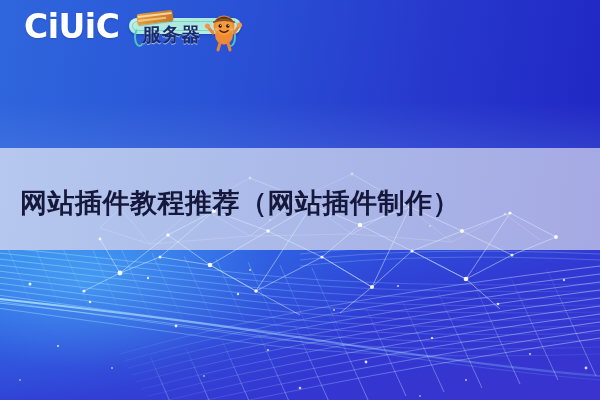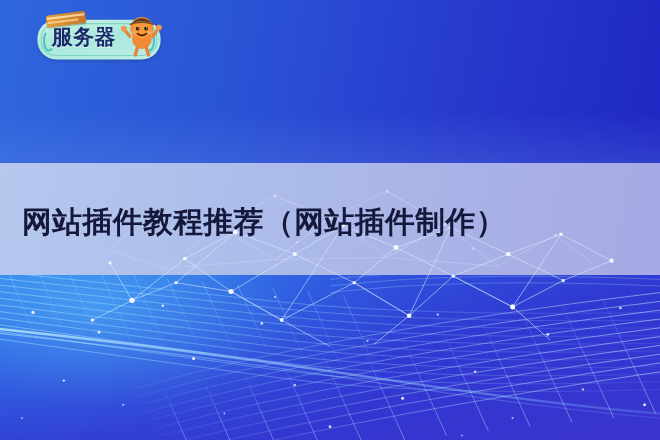--- a/index.html
+++ b/index.html
@@ -42,21 +42,21 @@
     margin-top:5px;
     font-size:11.5px;line-height:12px;color:#f2f5ff;font-weight:400;
     letter-spacing:0.1px;
     font-family:"DejaVu Sans","Liberation Sans",sans-serif;
   }
 
   
   .badge{
     position:relative;
     margin-left:10px;margin-top:8px;
-    width:112px;height:36px;border-radius:17px;
+    width:112px;height:16px;border-radius:17px;
     background:linear-gradient(170deg,#cdf3e4 0%,#a9e9dd 45%,#bdeee2 100%);
     box-shadow:0 1px 3px rgba(0,0,0,0.22);
     display:flex;align-items:center;
     overflow:visible;
   }
   .badge-inner-line{
     position:absolute;left:3px;top:3px;right:3px;bottom:3px;
     border-radius:14px;border:1px solid rgba(90,190,175,0.55);
     pointer-events:none;
   }
@@ -130,20 +130,21 @@
 </style>
 </head>
 <body>
 
 <div class="banner">
 
   <div class="header-band"></div>
 
   <div class="logo-block">
     <div class="logo-text-wrap">
+      <div class="logo-main">CiUiC</div>
     </div>
 
     <div class="badge">
       <div class="badge-inner-line"></div>
       <div class="badge-brace left"></div>
       <div class="badge-brace right"></div>
       <div class="badge-label">服务器</div>
       <div class="badge-ribbon"></div>
 
       <svg class="mascot" viewBox="0 0 40 42">

